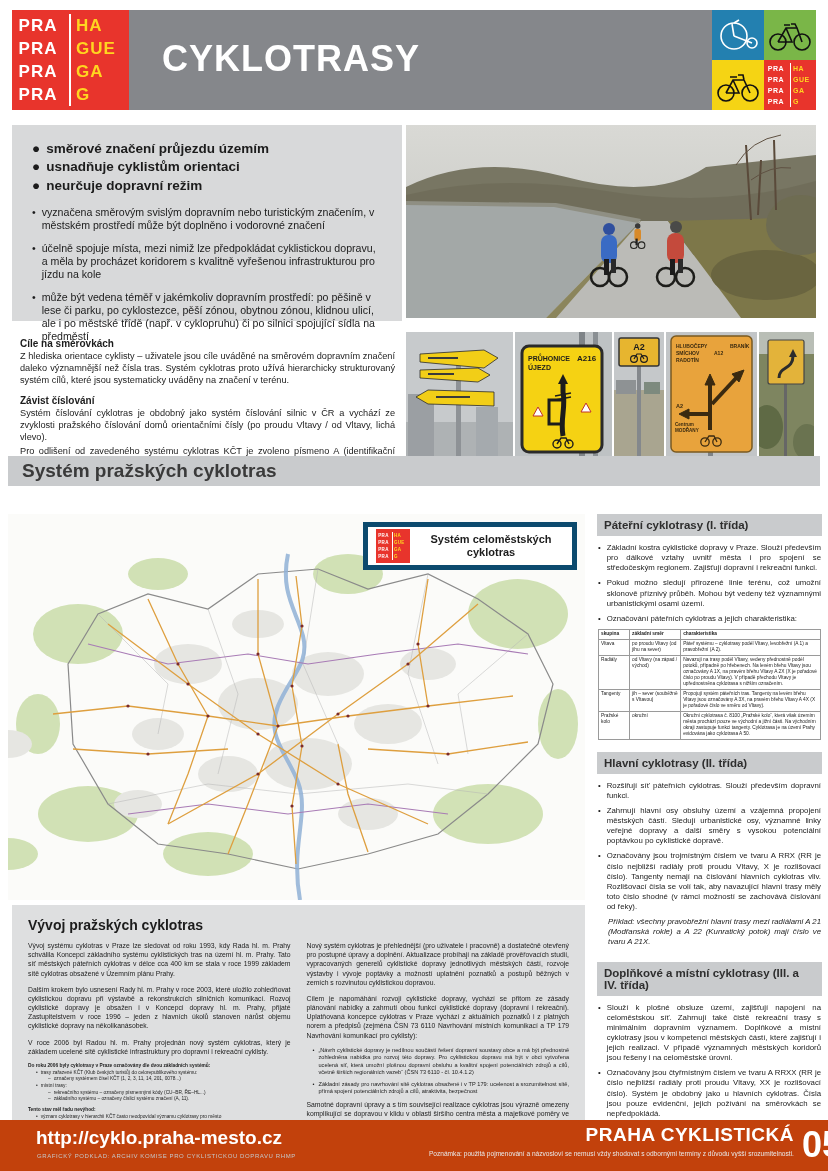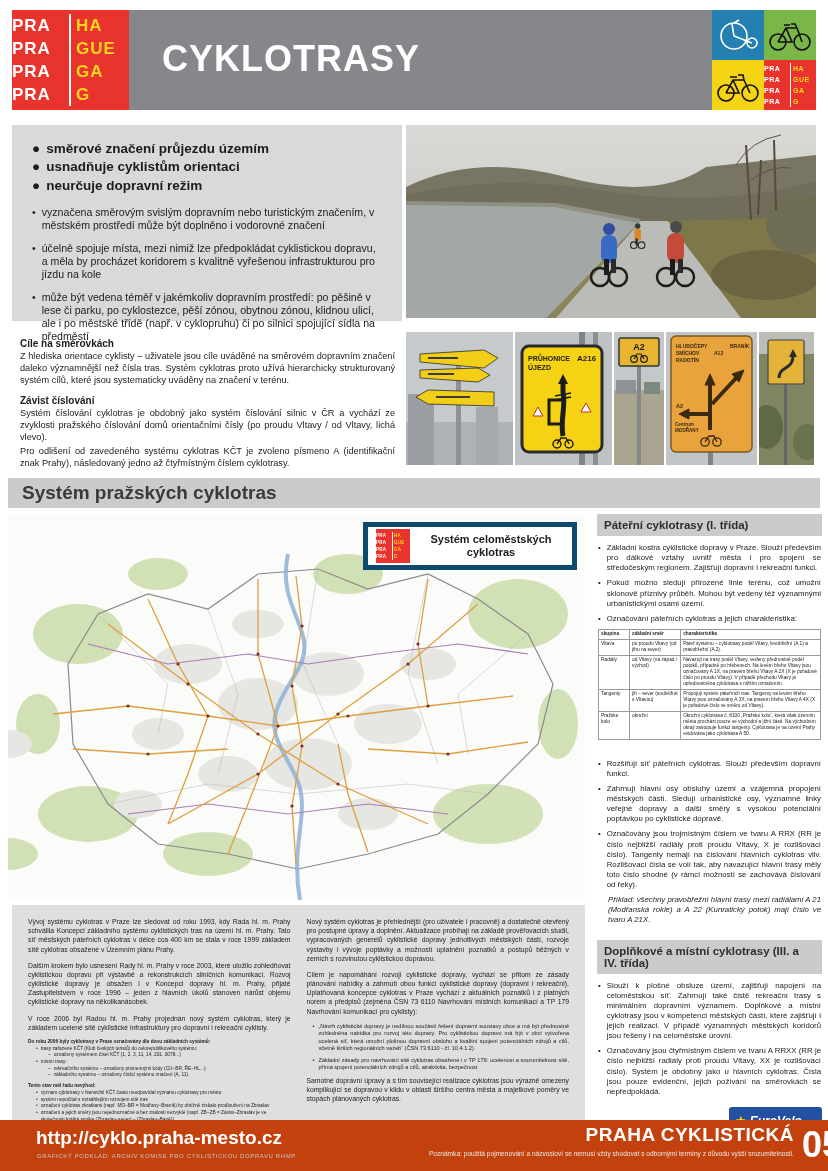--- a/index.html
+++ b/index.html
@@ -3,21 +3,21 @@
 <meta charset="utf-8">
 <style>
   html,body{margin:0;padding:0;background:#fff;}
   .page{position:relative;width:828px;height:1171px;background:#fff;overflow:hidden;
         font-family:"Liberation Sans","DejaVu Sans",sans-serif;color:#1c1c1c;}
 
   
   .topbar{position:absolute;left:12px;top:10px;width:804px;height:100px;background:#85878B;}
   .logo{position:absolute;left:0;top:0;width:117px;height:100px;background:#E8342C;display:flex;flex-direction:column;justify-content:center;}
   .logo-row{display:flex;height:23px;line-height:23px;font-weight:bold;font-size:17px;letter-spacing:1px;}
-  .logo-row .l{width:52px;text-align:left;color:#fff;padding-right:5px;border-right:2px solid #fff;}
+  .logo-row .l{width:52px;text-align:center;color:#fff;padding-right:5px;border-right:2px solid #fff;}
   .logo-row .r{color:#FFD520;padding-left:5px;}
   .main-title{position:absolute;left:150px;top:28px;font-size:36px;font-weight:bold;color:#fff;letter-spacing:1px;}
   .grid4{position:absolute;right:0;top:0;width:104px;height:100px;display:grid;grid-template-columns:52px 52px;grid-template-rows:50px 50px;}
   .sq{position:relative;overflow:hidden;}
   .sq.blue{background:#2380B0;} .sq.green{background:#7AB648;} .sq.yellow{background:#F5D414;} .sq.red{background:#E8342C;}
   .minilogo{display:flex;flex-direction:column;justify-content:center;height:100%;}
   .minilogo .logo-row{height:11px;line-height:11px;font-size:7px;letter-spacing:.5px;}
   .minilogo .logo-row .l{width:24px;padding-right:2px;border-right:1px solid #fff;}
   .minilogo .logo-row .r{padding-left:2px;}
 
@@ -36,21 +36,21 @@
   .pouzivani{position:absolute;left:20px;top:330px;width:375px;}
   .pz-title{font-size:15px;font-weight:bold;margin-bottom:9px;}
   .pz-sub{font-size:10px;font-weight:bold;margin-top:8px;}
   .pz-text{font-size:9.2px;line-height:1.3;text-align:justify;margin-top:2px;}
 
   
   .signs{position:absolute;left:406px;top:332px;width:410px;height:133px;display:flex;gap:2px;}
   .sph{position:relative;height:133px;overflow:hidden;}
 
   
-  .sysbar{position:absolute;left:8px;top:478px;width:812px;height:30px;background:#C9CBCD;
+  .sysbar{position:absolute;left:8px;top:456px;width:812px;height:30px;background:#C9CBCD;
           font-size:19px;font-weight:bold;color:#3a3a3a;line-height:30px;padding-left:14px;box-sizing:border-box;}
   .map{position:absolute;left:8px;top:514px;width:577px;height:386px;background:#FBFBF9;}
   .map-legend{position:absolute;left:355px;top:8px;width:214px;height:48px;background:#fff;border:5px solid #0c4a6e;
               display:flex;align-items:center;gap:8px;padding:4px 8px;box-sizing:border-box;}
   .legend-logo{width:34px;height:34px;background:#E8342C;flex:0 0 auto;display:flex;flex-direction:column;justify-content:center;}
   .legend-logo .logo-row{height:7px;line-height:7px;font-size:4.5px;letter-spacing:.3px;}
   .legend-logo .logo-row .l{width:15px;padding-right:1px;border-right:1px solid #fff;}
   .legend-logo .logo-row .r{padding-left:1px;}
   .legend-text{font-size:11px;font-weight:bold;text-align:center;flex:1;line-height:1.2;}
 
@@ -521,20 +521,21 @@
           <tr>
             <td>Pražské kolo</td>
             <td>okružní</td>
             <td>Okružní cyklotrasa č. 8100 „Pražské kolo“, která však územím města prochází pouze ve východní a jižní části. Na východním okraji zastupuje funkci tangenty. Cyklotrasa je na území Prahy evidována jako cyklotrasa A 50.</td>
           </tr>
         </tbody>
       </table>
     </div>
 
     <div class="gap12"></div>
+    <div class="rc-h"><span>Hlavní cyklotrasy (II. třída)</span></div>
     <div class="rc-body">
       <div class="b">
           <span class="dot">•</span>
           <span>Rozšiřují síť páteřních cyklotras. Slouží především dopravní funkci.</span>
         </div>
       <div class="b">
           <span class="dot">•</span>
           <span>Zahrnují hlavní osy obsluhy území a vzájemná propojení městských částí. Sledují urbanistické osy, významné linky veřejné dopravy a další směry s vysokou potenciální poptávkou po cyklistické dopravě.</span>
         </div>
       <div class="b">
@@ -564,20 +565,21 @@
           <span class="ev-name">EuroVelo</span>
         </div>
         <div class="ev-tag">The European cycle route network</div>
       </div>
     </div>
     <div class="rc-h"></div>
 
   </aside>
 
   <section class="vyvoj">
+    <div class="vy-title">Vývoj pražských cyklotras</div>
     <div class="vy-cols">
       <div class="vy-col">
         <div class="vy-p">Vývoj systému cyklotras v Praze lze sledovat od roku 1993, kdy Rada hl. m. Prahy schválila Koncepci základního systému cyklistických tras na území hl. m. Prahy. Tato síť městských páteřních cyklotras v délce cca 400 km se stala v roce 1999 základem sítě cyklotras obsažené v Územním plánu Prahy.</div>
         <div class="vy-p">Dalším krokem bylo usnesení Rady hl. m. Prahy v roce 2003, které uložilo zohledňovat cyklistickou dopravu při výstavbě a rekonstrukcích silničních komunikací. Rozvoj cyklistické dopravy je obsažen i v Koncepci dopravy hl. m. Prahy, přijaté Zastupitelstvem v roce 1996 – jeden z hlavních úkolů stanoven nárůst objemu cyklistické dopravy na několikanásobek.</div>
         <div class="vy-p">V roce 2006 byl Radou hl. m. Prahy projednán nový systém cyklotras, který je základem ucelené sítě cyklistické infrastruktury pro dopravní i rekreační cyklisty.</div>
         <div class="small">
           <div class="line hd">
               <span>Do roku 2006 byly cyklotrasy v Praze označovány dle dvou základních systémů:</span>
             </div>
           <div class="line i1">

